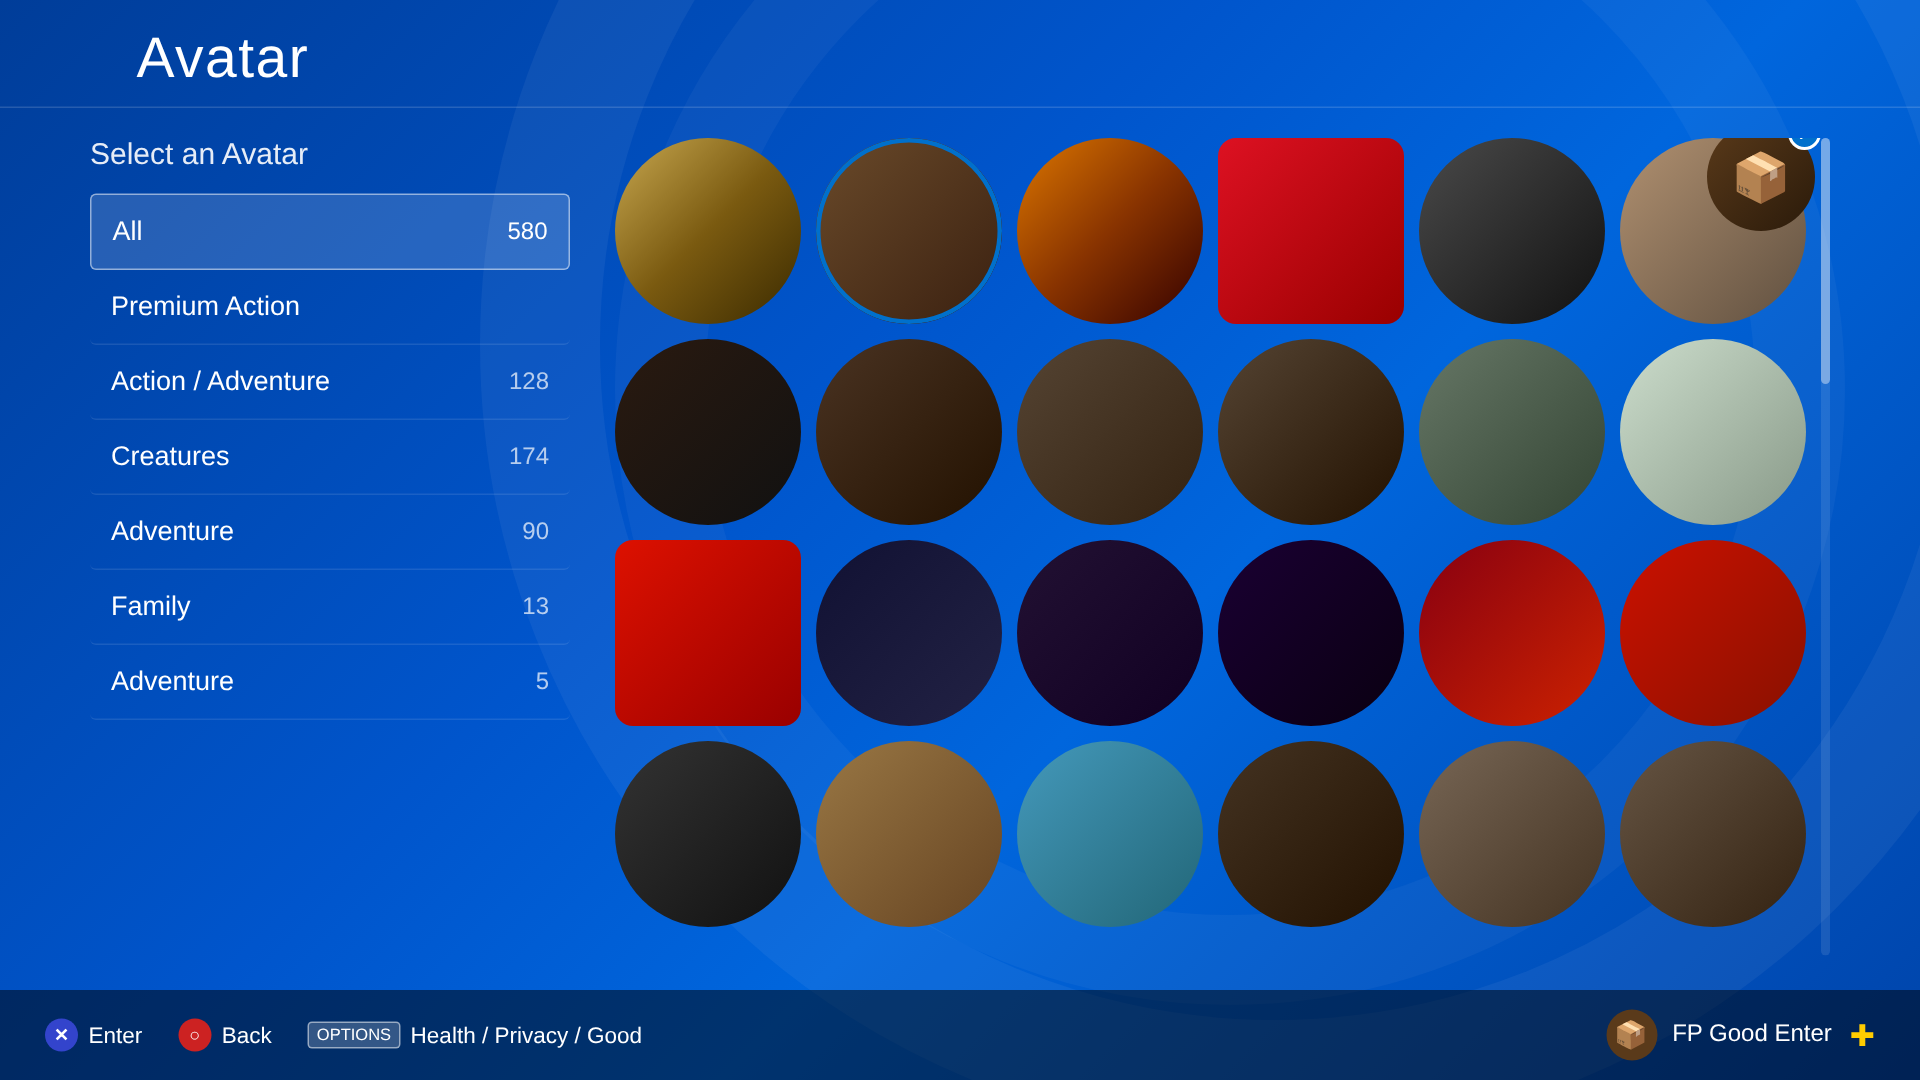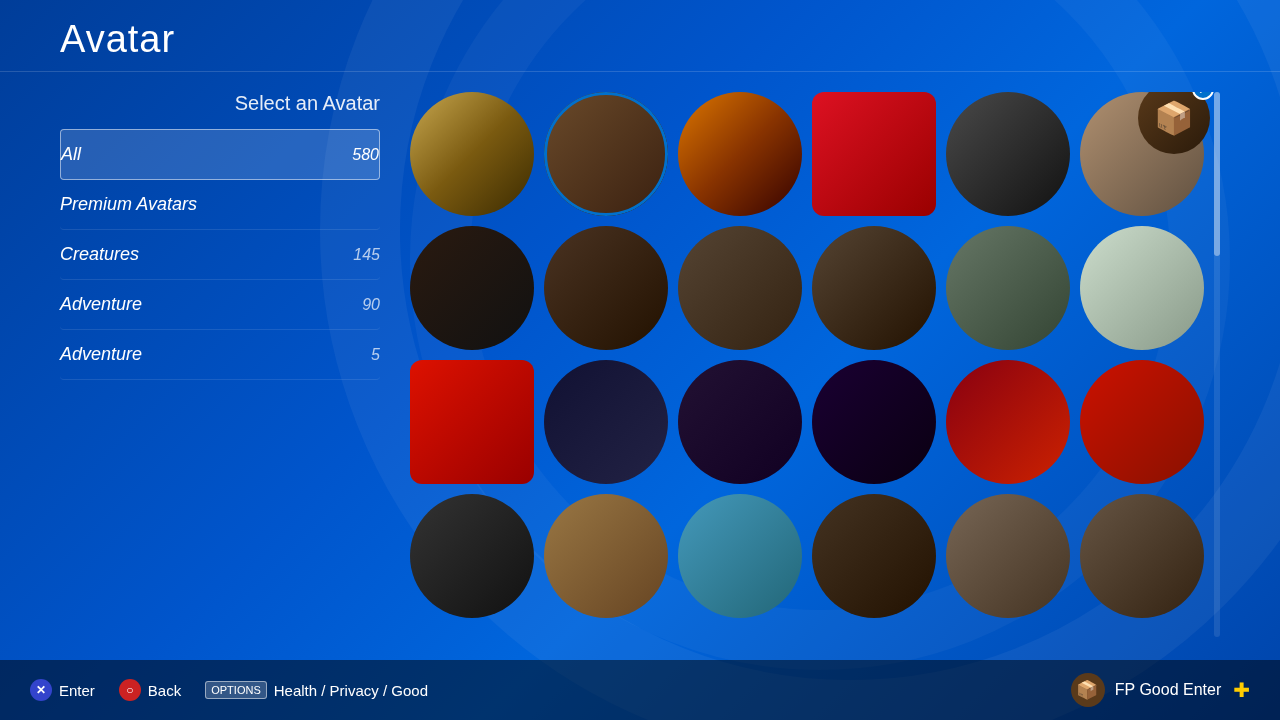--- a/index.html
+++ b/index.html
@@ -52,30 +52,30 @@
       position: relative;
       z-index: 10;
       padding: 18px 60px 10px 60px;
       border-bottom: 1px solid rgba(255,255,255,0.15);
     }
     .header-title {
       font-size: 38px;
       font-weight: 300;
       letter-spacing: 1px;
       color: white;
+      margin-left: 31px;
     }
 
     
     .main {
       position: relative;
       z-index: 10;
       display: flex;
       padding: 20px 60px 0 60px;
       height: calc(720px - 95px - 60px);
-      text-align: right;
     }
 
     
     .left-panel {
       width: 320px;
       flex-shrink: 0;
       margin-right: 30px;
       display: flex;
       flex-direction: column;
     }
@@ -87,25 +87,24 @@
     }
     .category-list {
       display: flex;
       flex-direction: column;
       gap: 0;
     }
     .category-item {
       display: flex;
       justify-content: space-between;
       align-items: center;
-      padding: 14px 0;
+      padding: 14px 14px;
       cursor: pointer;
       border-radius: 4px;
       transition: background 0.1s;
-      font-style: italic;
     }
     .category-item.active {
       background: rgba(255,255,255,0.15);
       border: 1.5px solid rgba(255,255,255,0.5);
     }
     .category-item:not(.active) {
       border-bottom: 1px solid rgba(255,255,255,0.1);
     }
     .category-name {
       font-size: 18px;
@@ -324,30 +323,38 @@
 <div class="main">
 
   <div class="left-panel">
     <div class="select-label">Select an Avatar</div>
     <div class="category-list" id="category-list">
         <div class="category-item active">
           <span class="category-name">All</span>
           <span class="category-count">580</span>
         </div>
         <div class="category-item">
-          <span class="category-name">Premium Avatars</span>
+          <span class="category-name">Premium Action</span>
           <span class="category-count"></span>
         </div>
         <div class="category-item">
+          <span class="category-name">Action / Adventure</span>
+          <span class="category-count">128</span>
+        </div>
+        <div class="category-item">
           <span class="category-name">Creatures</span>
-          <span class="category-count">145</span>
+          <span class="category-count">174</span>
         </div>
         <div class="category-item">
           <span class="category-name">Adventure</span>
           <span class="category-count">90</span>
+        </div>
+        <div class="category-item">
+          <span class="category-name">Family</span>
+          <span class="category-count">13</span>
         </div>
         <div class="category-item">
           <span class="category-name">Adventure</span>
           <span class="category-count">5</span>
         </div>
       </div>
   </div>
 
   <div class="right-panel">
 

